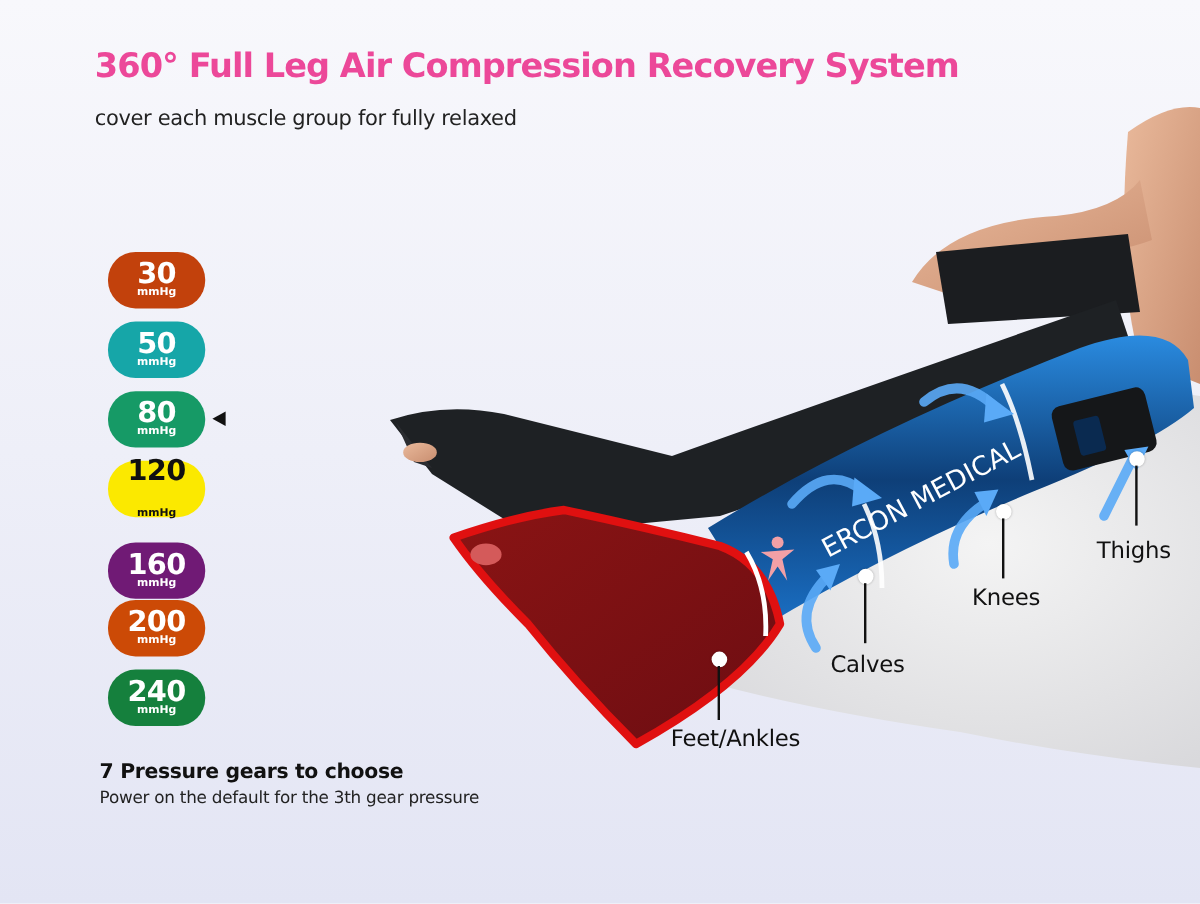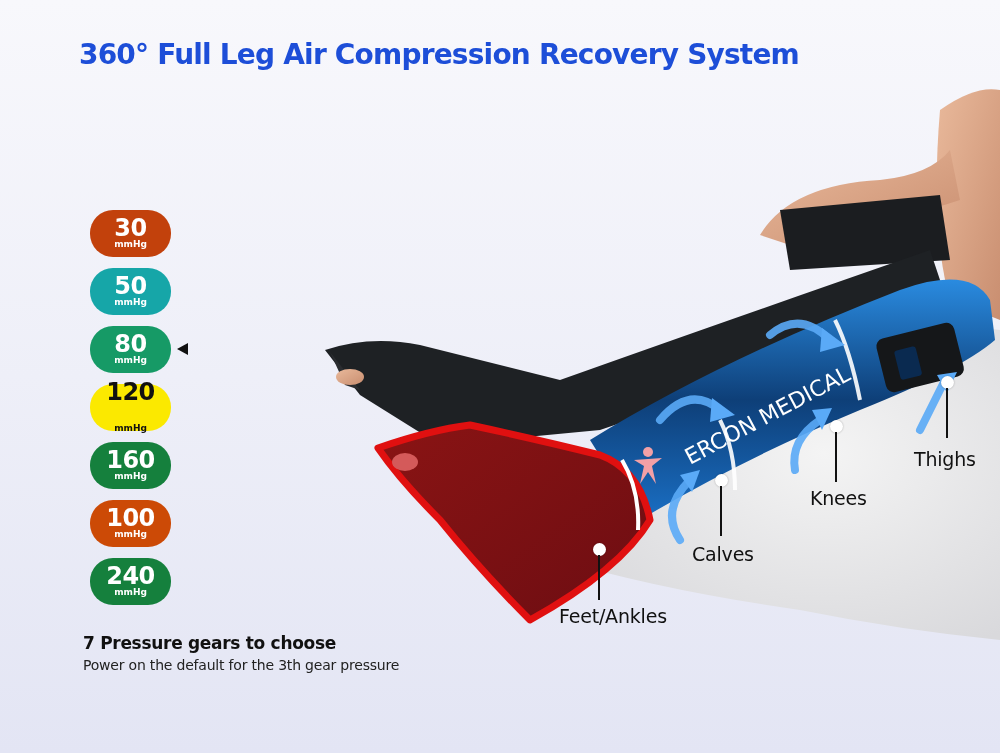--- a/index.html
+++ b/index.html
@@ -6,21 +6,21 @@
   html, body { width:1000px; height:753px; overflow:hidden; }
   body {
     position:relative;
     font-family:"DejaVu Sans", sans-serif;
     background: linear-gradient(180deg, #f8f8fc 0%, #eeeff8 50%, #e3e5f4 100%);
     color:#111;
   }
   .title {
     position:absolute; left:79px; top:38px;
     font-family:"DejaVu Sans", sans-serif; font-weight:bold;
-    font-size:28px; letter-spacing:-0.8px; color:#1d4ed8;
+    font-size:28px; letter-spacing:-0.8px; color:#ec4899;
   }
   .subtitle {
     position:absolute; left:79px; top:89px;
     font-size:17.5px; line-height:20px; color:#222; letter-spacing:-0.3px;
   }
   .gear-list { position:absolute; left:90px; top:210px; }
   .gear {
     position:absolute; left:0; width:81px; height:47px; border-radius:23px;
     display:flex; flex-direction:column; align-items:center; justify-content:center;
     color:#fff;
@@ -43,20 +43,21 @@
   .illus { position:absolute; left:300px; top:80px; width:700px; height:560px; }
   .label { position:absolute; font-size:19px; color:#111; letter-spacing:-0.2px; }
   .callout-line { position:absolute; width:2px; background:#111; }
   .dot { position:absolute; width:13px; height:13px; border-radius:50%; background:#fff; box-shadow:0 0 2px rgba(0,0,0,.3); }
 </style>
 </head>
 <body>
 
 <div class="title">360° Full Leg Air Compression Recovery System</div>
 <div class="subtitle">
+  <div>cover each muscle group for fully relaxed</div>
 </div>
 
 <svg class="illus" viewBox="300 80 700 560" width="700" height="560">
   <defs>
     <linearGradient id="blueG" x1="0" y1="0" x2="0" y2="1">
       <stop offset="0" stop-color="#2a8be0"></stop>
       <stop offset="0.5" stop-color="#0e3f78"></stop>
       <stop offset="1" stop-color="#1a6fc4"></stop>
     </linearGradient>
     <linearGradient id="redG" x1="0" y1="0" x2="1" y2="1">
@@ -130,26 +131,26 @@
     <span class="unit">mmHg</span>
   </div>
   <div class="gear" style="top:116px;background:#169a66">
     <span class="val">80</span>
     <span class="unit">mmHg</span>
   </div>
   <div class="gear dark-text" style="top:174px;background:#fbe900">
     <span class="val">120</span>
     <span class="unit">mmHg</span>
   </div>
-  <div class="gear" style="top:232px;background:#15803d">
+  <div class="gear" style="top:242px;background:#701a75">
     <span class="val">160</span>
     <span class="unit">mmHg</span>
   </div>
   <div class="gear" style="top:290px;background:#cc4a06">
-    <span class="val">100</span>
+    <span class="val">200</span>
     <span class="unit">mmHg</span>
   </div>
   <div class="gear" style="top:348px;background:#15803d">
     <span class="val">240</span>
     <span class="unit">mmHg</span>
   </div>
 </div>
 <div class="marker"></div>
 
 <div class="gears-heading">7 Pressure gears to choose</div>

